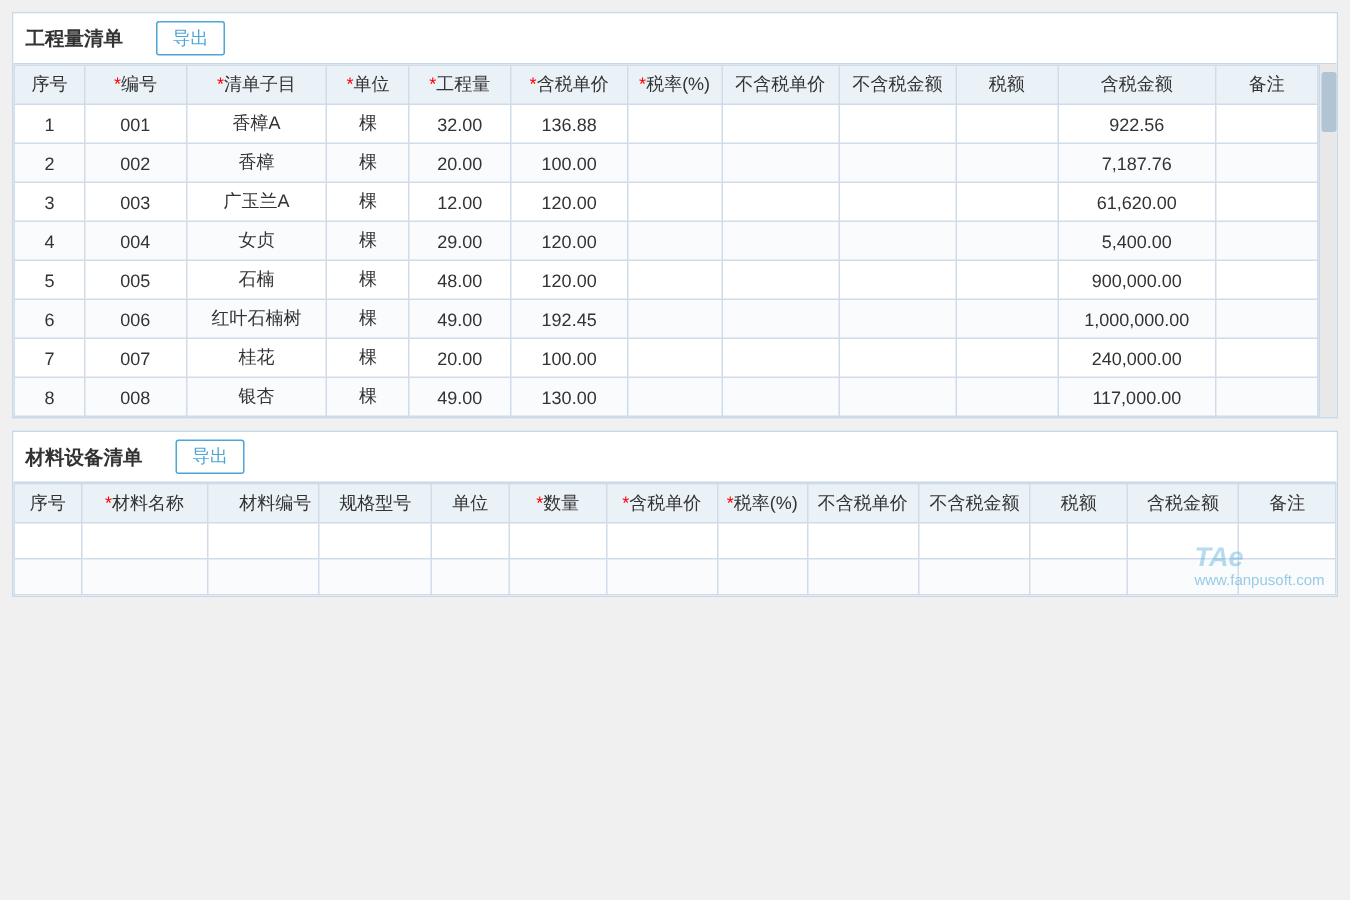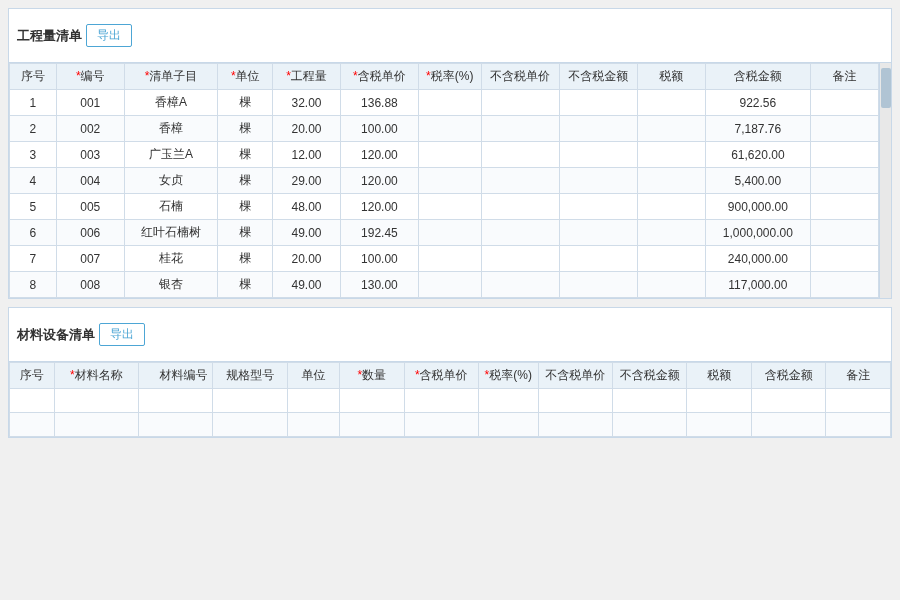--- a/index.html
+++ b/index.html
@@ -17,24 +17,24 @@
       overflow: hidden;
     }
     .section {
       background: #fff;
       border: 1px solid #c8d8e8;
       margin-bottom: 8px;
     }
     .section-header {
       display: flex;
       align-items: center;
-      padding: 15px 8px;
+      padding: 5px 8px;
       background: #fff;
       border-bottom: 1px solid #c8d8e8;
-      gap: 4px;
+      gap: 22px;
     }
     .section-title {
       font-size: 13px;
       font-weight: bold;
       color: #333;
     }
     .export-btn {
       background: #fff;
       border: 1px solid #4da6d5;
       color: #4da6d5;
@@ -370,14 +370,18 @@
                 <td style="height: 24px;"></td>
                 <td style="height: 24px;"></td>
                 <td style="height: 24px;"></td>
                 <td style="height: 24px;"></td>
                 <td style="height: 24px;"></td>
               </tr>
             </tbody>
         </table>
       </div>
     </div>
+    <div class="watermark">
+      <div style="font-size:18px; color:#4da6d5; opacity:0.5; font-style:italic; font-weight:bold;">TAe</div>
+      <div style="font-size:10px; color:#4da6d5; opacity:0.7;">www.fanpusoft.com</div>
+    </div>
   </div>
 </div>
 
 </body></html>

